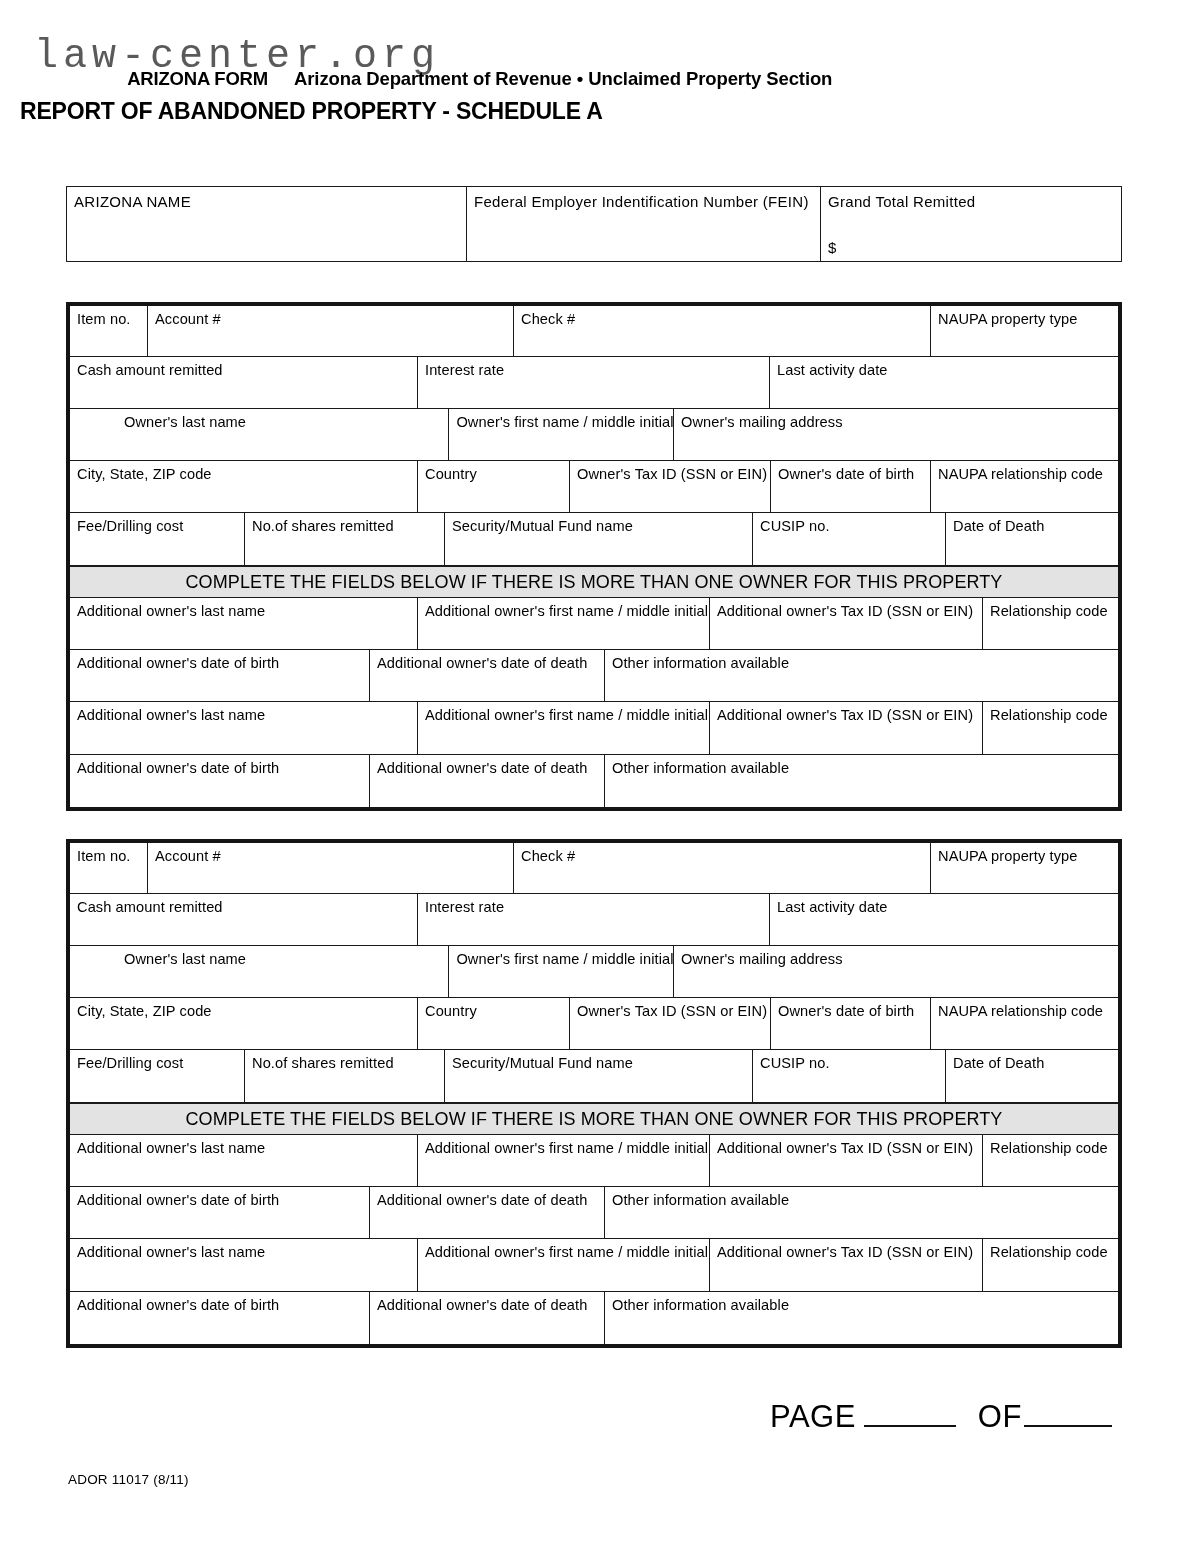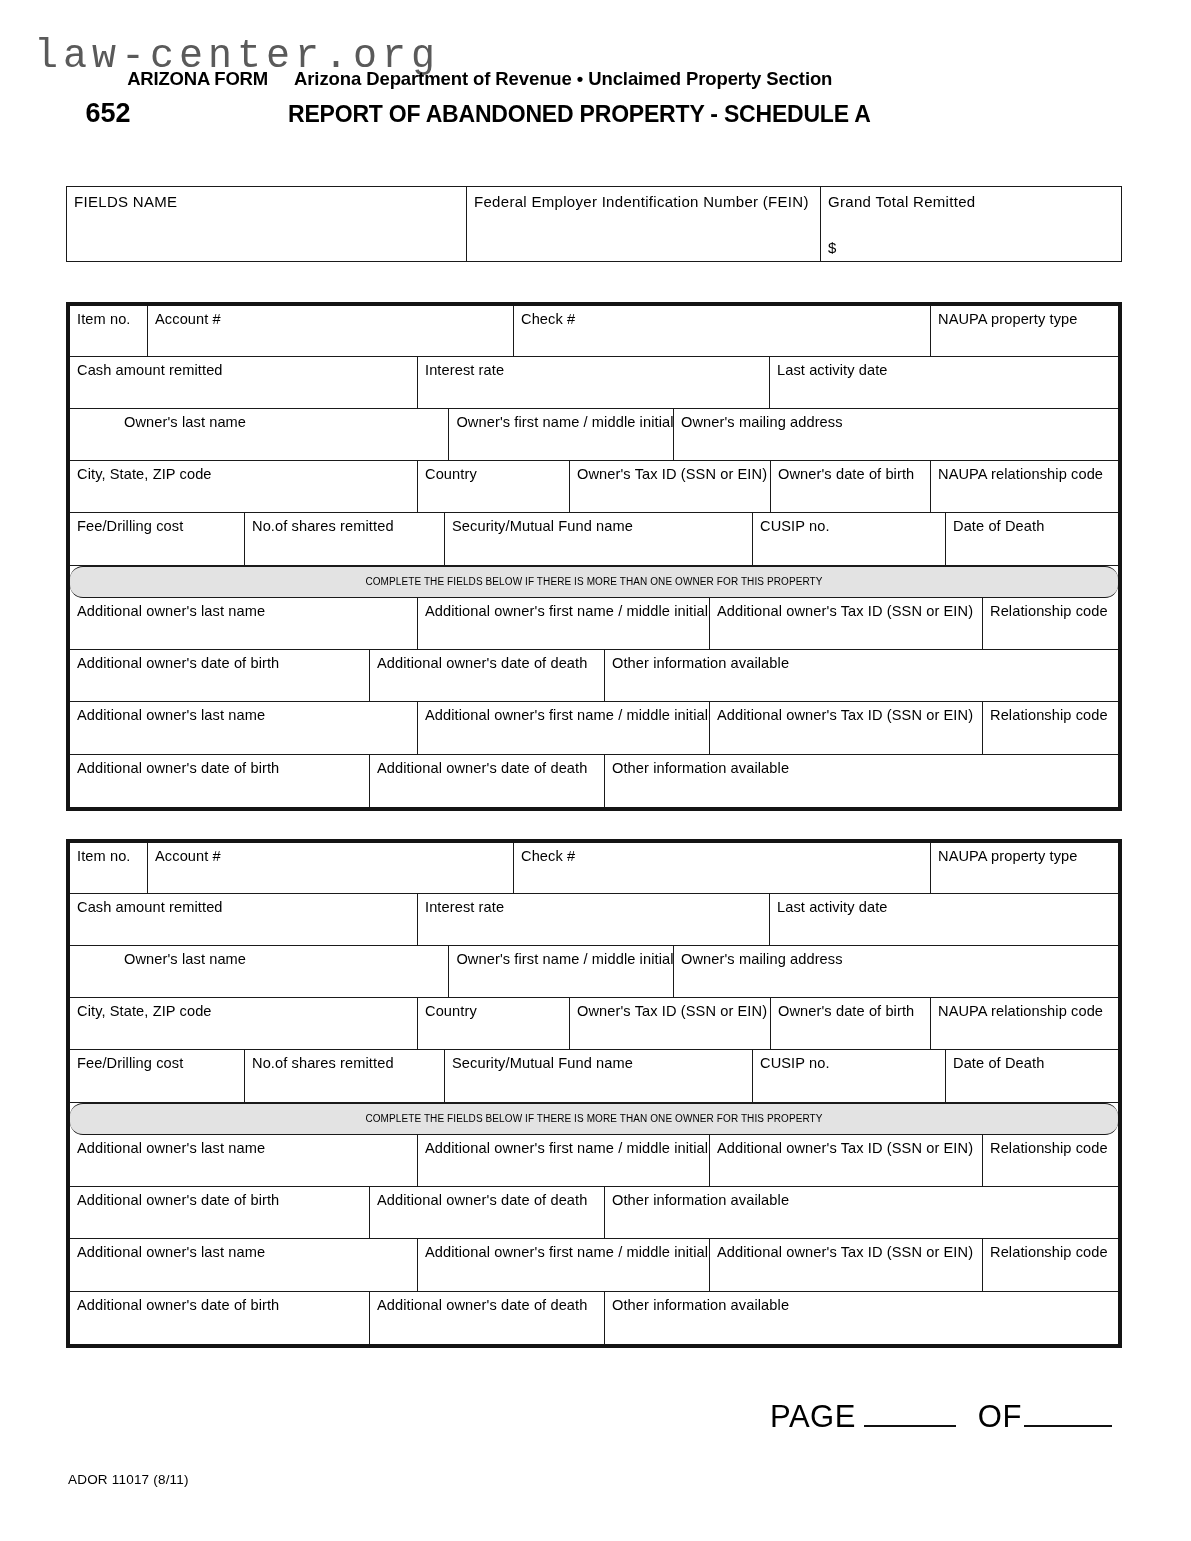--- a/index.html
+++ b/index.html
@@ -139,23 +139,22 @@
   .cell:last-child { border-right: none; }
 
   
   .banner {
     background: #e3e3e3;
     border-bottom: 1.5px solid #1a1a1a;
     border-top: 1.5px solid #1a1a1a;
     height: 30px;
     line-height: 30px;
     text-align: center;
-    font-size: 10px;
+    font-size: 18px;
     letter-spacing: 0.1px;
-    border-radius: 13px;
   }
 
   
   .r-item      { height: 51px; }
   .r-cash      { height: 52px; }
   .r-owner     { height: 52px; }
   .r-city      { height: 52px; }
   .r-fee       { height: 53px; }
   .r-addl      { height: 52px; }
   .r-addldob   { height: 52px; }
@@ -231,28 +230,27 @@
 <body>
 
 <div class="watermark">law-center.org</div>
 
 <div class="header">
   <div class="hdr-row1">
     <div class="form-label">ARIZONA FORM</div>
     <div class="hdr-dept">Arizona Department of Revenue • Unclaimed Property Section</div>
   </div>
   <div class="hdr-row2">
-    <div class="form-number">652</div>
     <div class="hdr-title">REPORT OF ABANDONED PROPERTY - SCHEDULE A</div>
   </div>
 </div>
 
 <div class="holder-table">
   <div class="holder-cell hc-name">
-    <span>FIELDS  NAME</span>
+    <span>ARIZONA  NAME</span>
   </div>
   <div class="holder-cell hc-fein">
     <span>Federal  Employer  Indentification Number (FEIN)</span>
   </div>
   <div class="holder-cell hc-total">
     <span>Grand  Total  Remitted</span>
     <span class="dollar">$</span>
   </div>
 </div>
 

